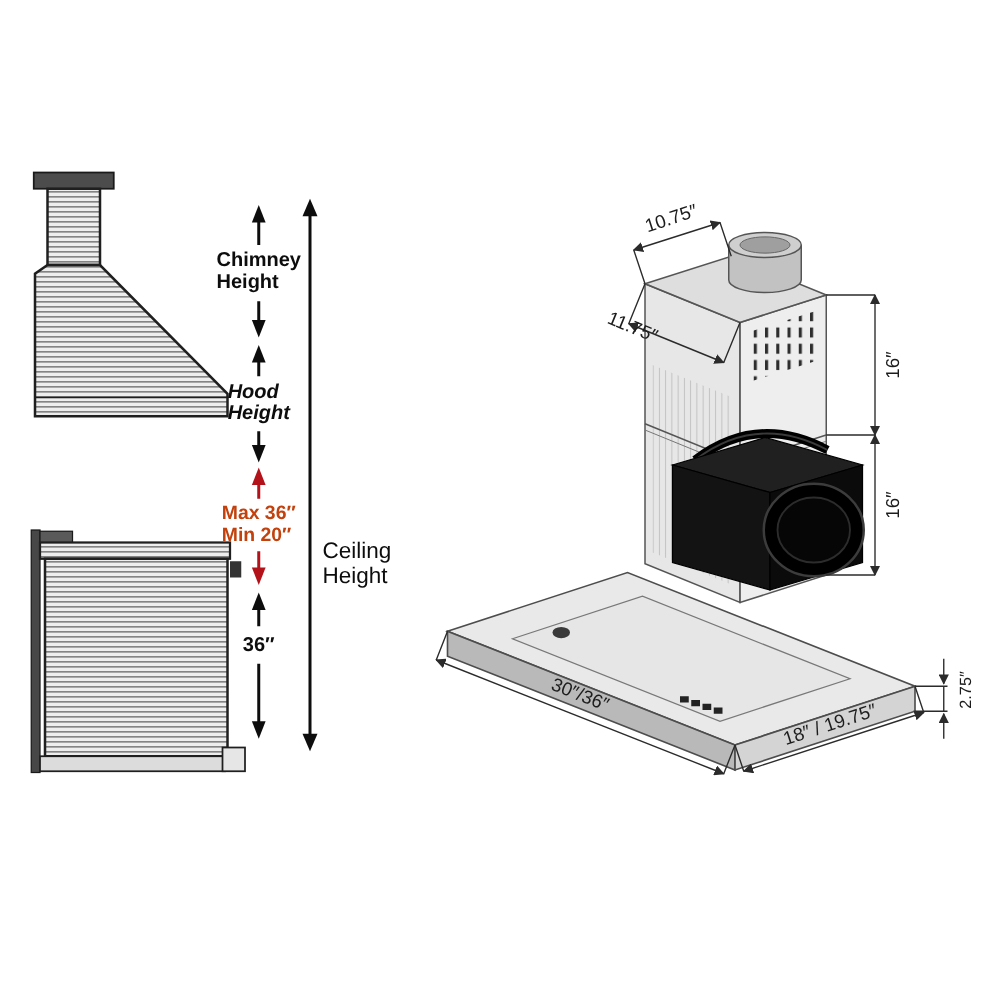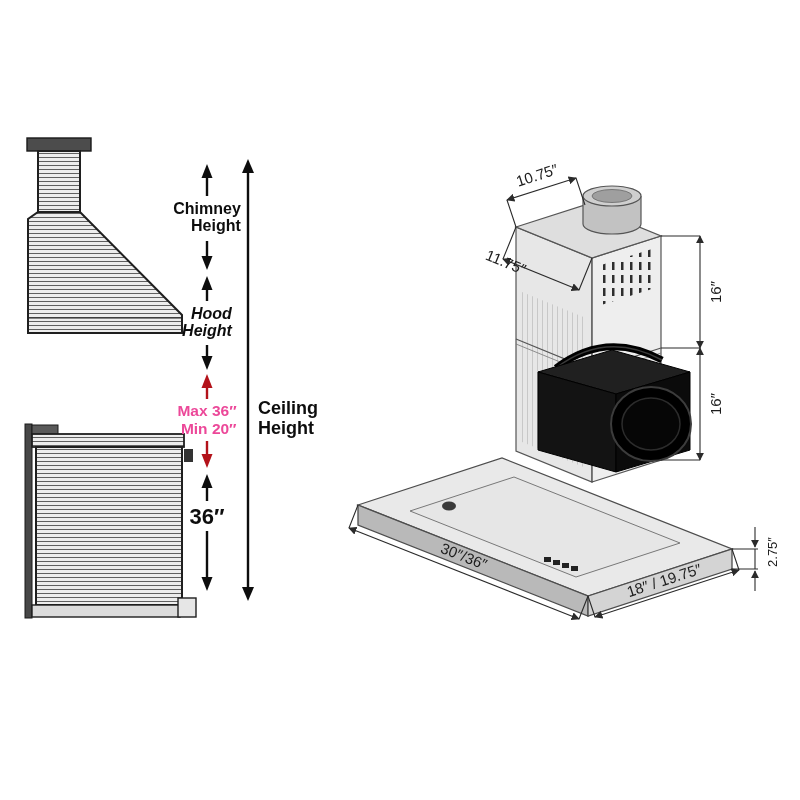--- a/index.html
+++ b/index.html
@@ -1,23 +1,23 @@
 <!DOCTYPE html>
 <html><head>
 <meta charset="utf-8">
 <style>
   html,body{margin:0;padding:0;background:#fff;}
   #stage{position:relative;width:800px;height:800px;background:#ffffff;overflow:hidden;
          font-family:"Liberation Sans",sans-serif;}
   #scene{position:absolute;left:0;top:0;}
   .label{position:absolute;white-space:nowrap;color:#111;transform:translate(-50%,-50%);}
-  .mid{font-weight:bold;font-size:16px;line-height:17px;text-align:right;color:#0d0d0d;}
-  .mid-big{font-weight:bold;font-size:22px;}
-  .red{color:#ec4899;font-size:15.5px;line-height:18px;}
-  .ceil{position:absolute;font-weight:bold;font-size:18px;line-height:20px;color:#0d0d0d;transform:none;}
+  .mid{font-weight:bold;font-size:16px;line-height:17px;text-align:left;color:#0d0d0d;}
+  .mid-big{font-weight:bold;font-size:16px;}
+  .red{color:#c2410c;font-size:15.5px;line-height:18px;}
+  .ceil{position:absolute;font-weight:normal;font-size:18px;line-height:20px;color:#0d0d0d;transform:none;margin-top:32px;}
   .dim{font-size:15px;color:#1c1c1c;}
   .dim-sm{font-size:13px;color:#1c1c1c;}
 </style>
 </head>
 <body>
 
 <div id="stage">
 
 <svg id="scene" width="800" height="800" viewBox="0 0 800 800">
   <defs>

